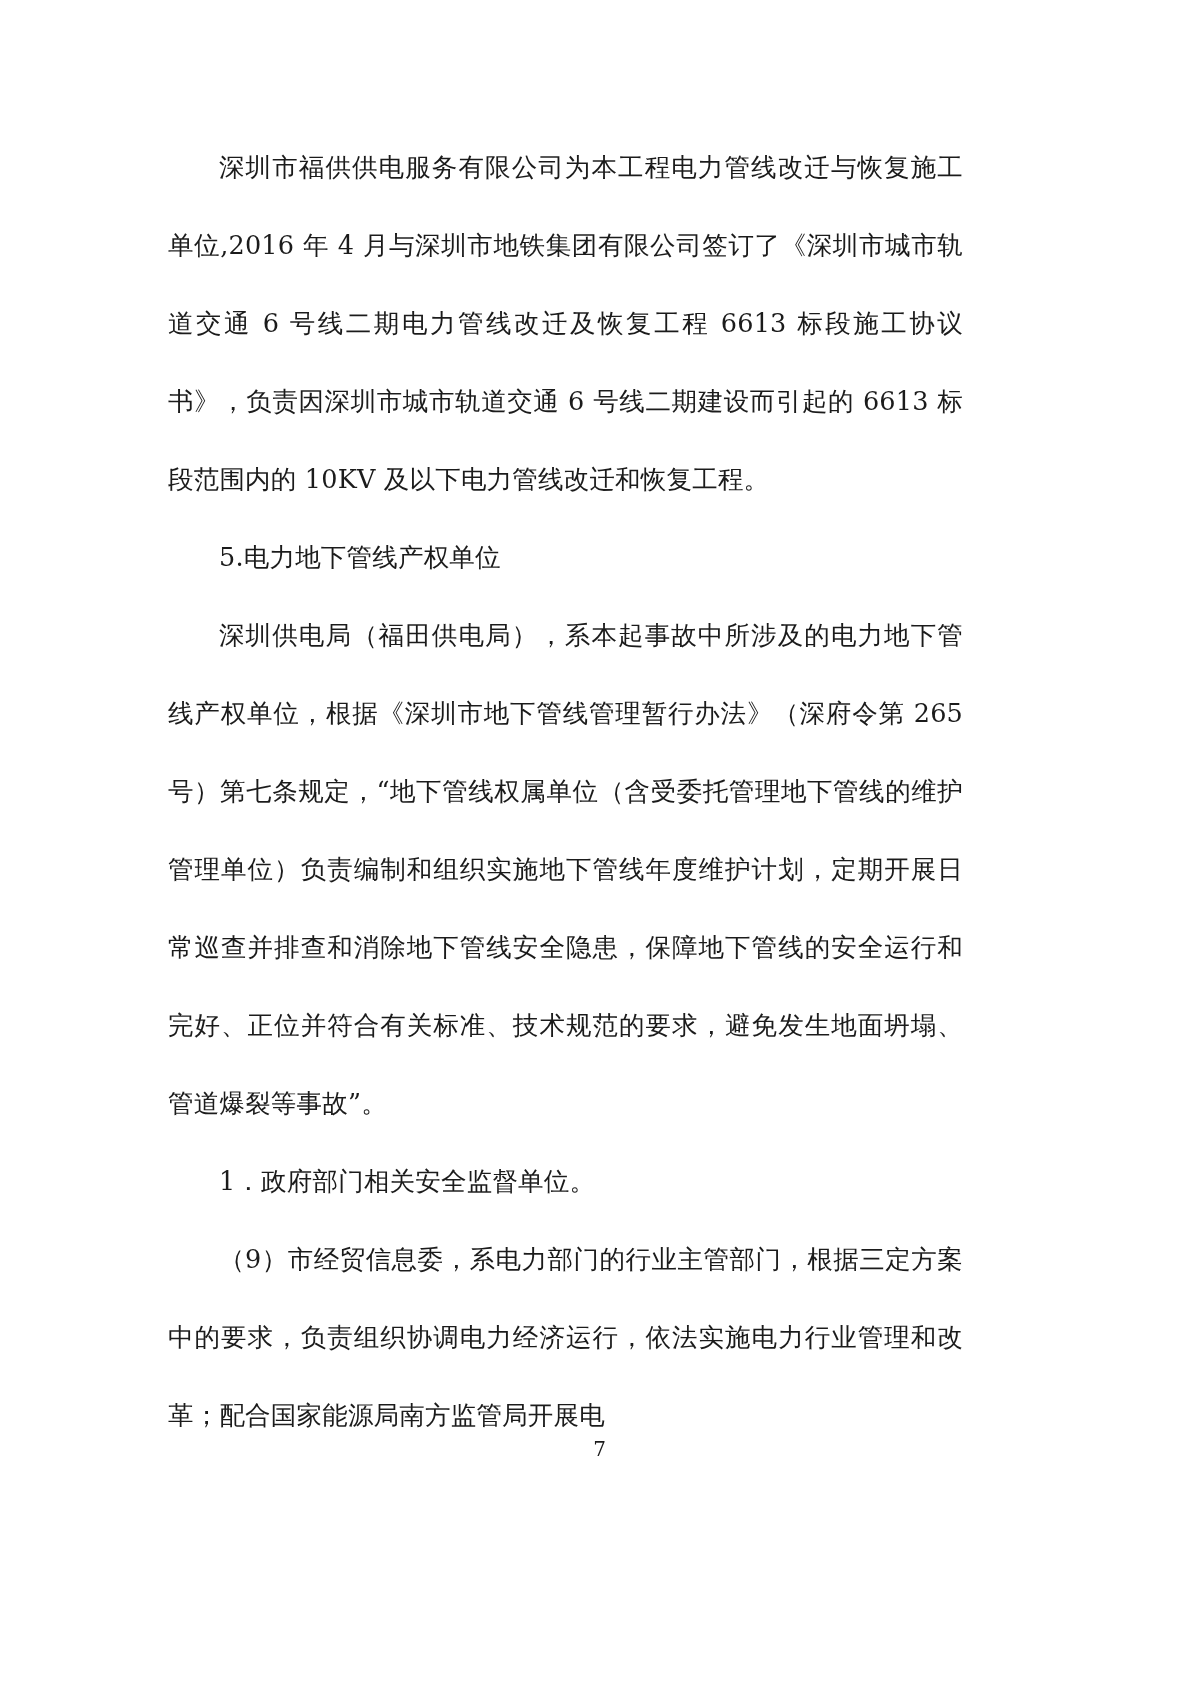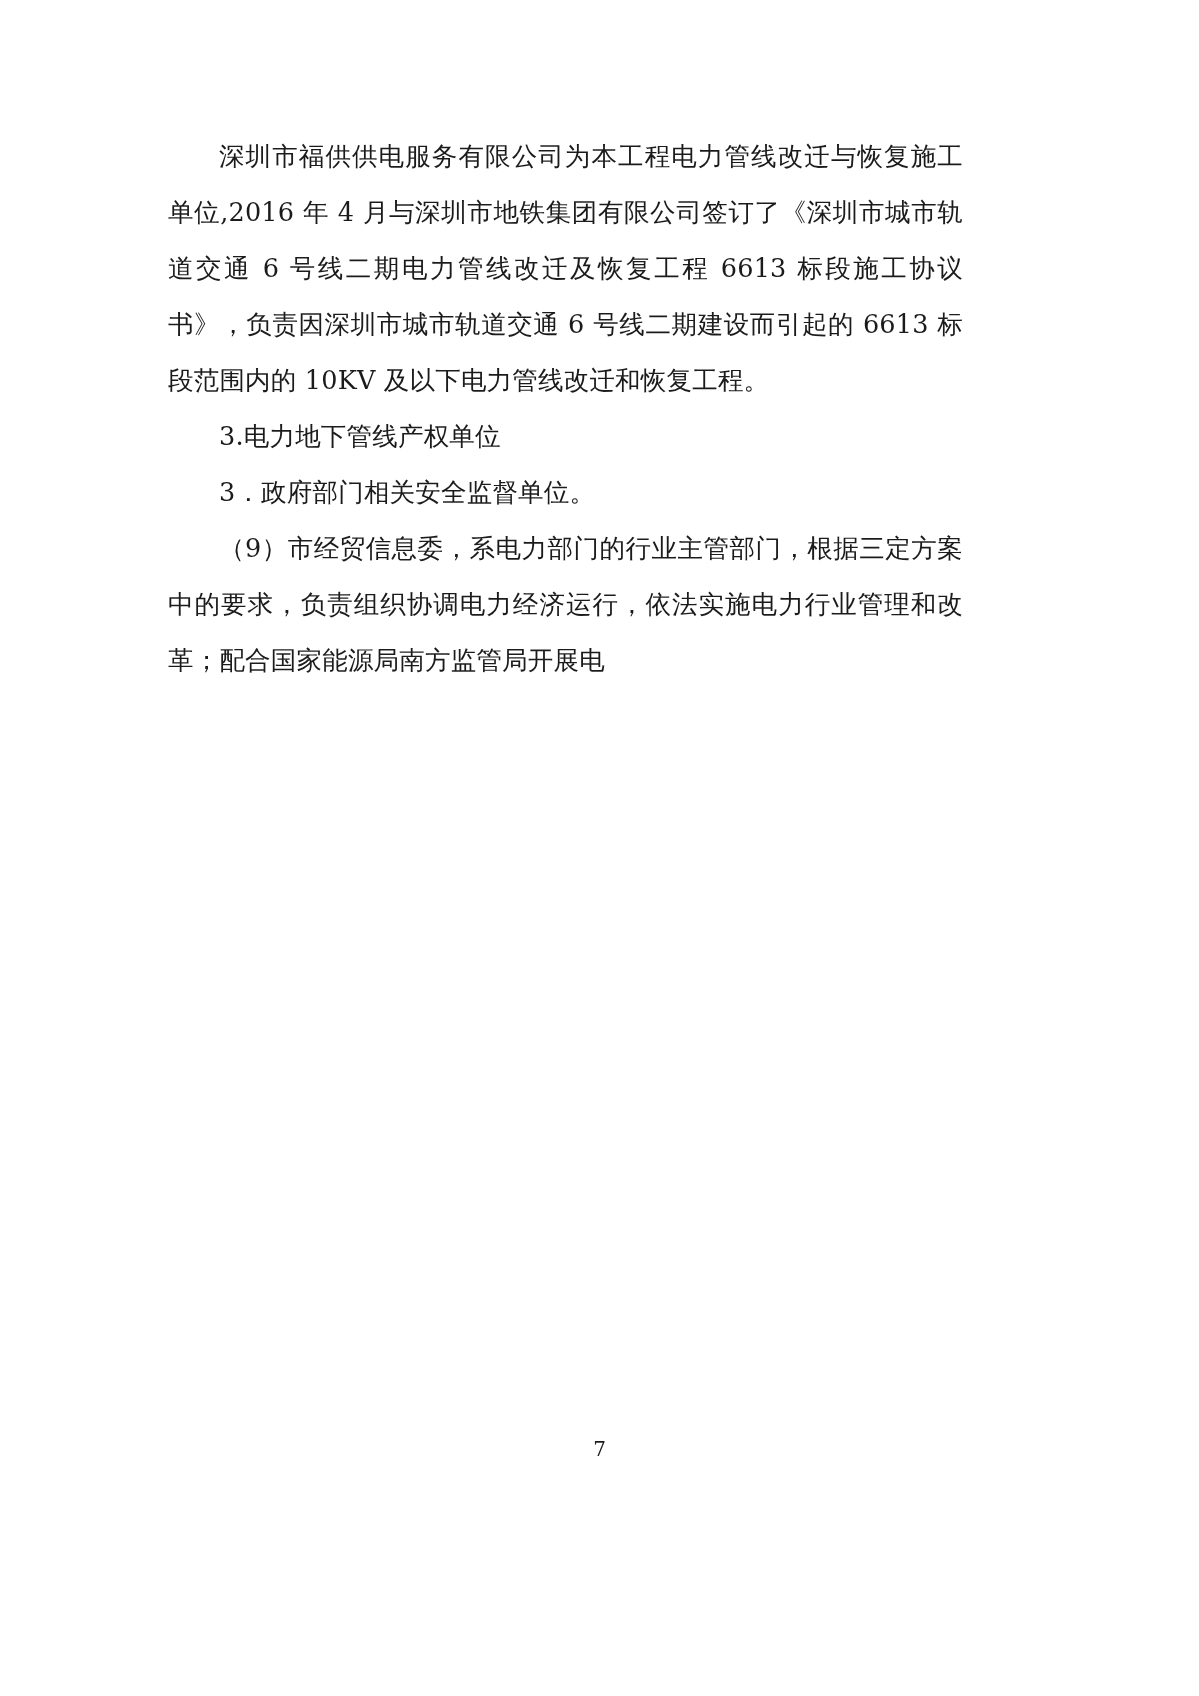--- a/index.html
+++ b/index.html
@@ -18,21 +18,21 @@
   }
   .body-area {
     position: absolute;
     left: 168px;
     top: 128px;
     width: 795px;
   }
   p.para {
     margin: 0 0 0 0;
     font-size: 25.5px;
-    line-height: 56px;
+    line-height: 78px;
     color: #1b1b1b;
     text-align: justify;
     text-justify: inter-ideograph;
     letter-spacing: 0.2px;
   }
   p.para.indent {
     text-indent: 2em;
   }
   .page-number {
     position: absolute;
@@ -44,18 +44,19 @@
     color: #1b1b1b;
     font-family: "DejaVu Serif", "Liberation Serif", serif;
   }
 </style>
 </head>
 <body>
 
 <div class="page">
   <div class="body-area">
     <p class="para indent">深圳市福供供电服务有限公司为本工程电力管线改迁与恢复施工单位,2016 年 4 月与深圳市地铁集团有限公司签订了《深圳市城市轨道交通 6 号线二期电力管线改迁及恢复工程 6613 标段施工协议书》，负责因深圳市城市轨道交通 6 号线二期建设而引起的 6613 标段范围内的 10KV 及以下电力管线改迁和恢复工程。</p>
-    <p class="para indent">3.电力地下管线产权单位</p>
-    <p class="para indent">3．政府部门相关安全监督单位。</p>
+    <p class="para indent">5.电力地下管线产权单位</p>
+    <p class="para indent">深圳供电局（福田供电局），系本起事故中所涉及的电力地下管线产权单位，根据《深圳市地下管线管理暂行办法》（深府令第 265 号）第七条规定，“地下管线权属单位（含受委托管理地下管线的维护管理单位）负责编制和组织实施地下管线年度维护计划，定期开展日常巡查并排查和消除地下管线安全隐患，保障地下管线的安全运行和完好、正位并符合有关标准、技术规范的要求，避免发生地面坍塌、管道爆裂等事故”。</p>
+    <p class="para indent">1．政府部门相关安全监督单位。</p>
     <p class="para indent">（9）市经贸信息委，系电力部门的行业主管部门，根据三定方案中的要求，负责组织协调电力经济运行，依法实施电力行业管理和改革；配合国家能源局南方监管局开展电</p>
   </div>
   <div class="page-number">7</div>
 </div>
 
 </body></html>

